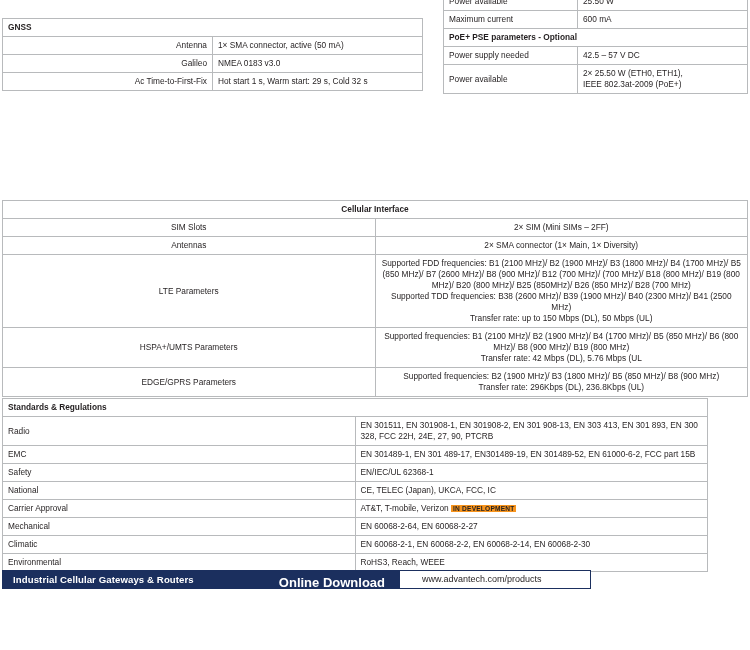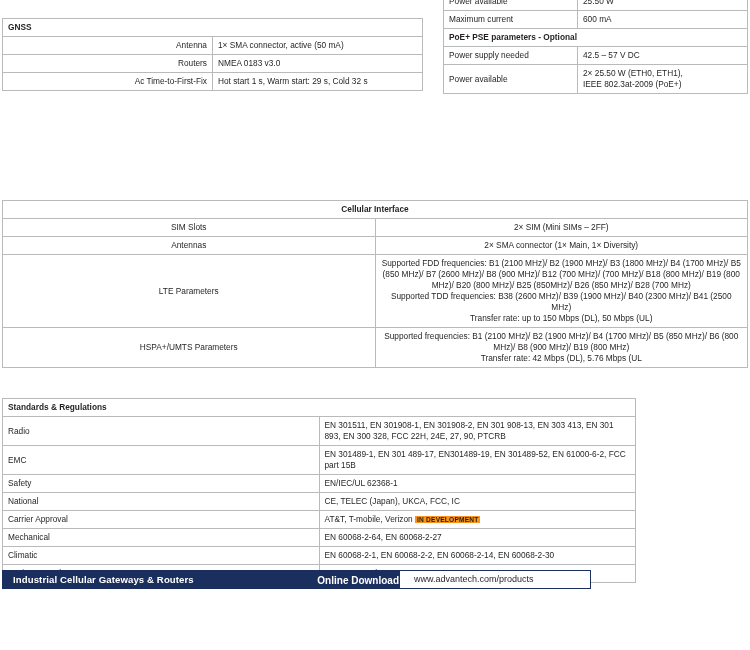--- a/index.html
+++ b/index.html
@@ -48,21 +48,21 @@
   .sec-head-row td {
     border-left: none;
     border-right: none;
   }
   td.lbl { width: 130px; }
   
   .blk { position: absolute; }
   #gnss-block   { left: 2px;   top: 18px;  width: 421px; }
   #power-block  { left: 443px; top: -8px;  width: 305px; }
   #cell-block   { left: 2px;   top: 200px; width: 746px; text-align: center; }
-  #std-block    { left: 2px;   top: 398px; width: 634px; }
+  #std-block    { left: 2px;   top: 398px; width: 706px; }
   
   #power-block table.spec td.lbl { width: 123px; }
   #gnss-block table.spec td.lbl { width: 134px; text-align: right; }
   #cell-block table.spec td.lbl { width: 134px; }
   #std-block table.spec td.lbl { width: 118px; }
   
   .highlight {
     background: #f7941d;
     color: #231f20;
     font-size: 6.6px;
@@ -83,58 +83,58 @@
   #footer .ftitle {
     position: absolute;
     left: 11px;
     top: 4px;
     font-size: 9.6px;
     font-weight: bold;
     letter-spacing: 0.1px;
   }
   #footer .fdl {
     position: absolute;
-    right: 192px;
+    right: 206px;
     top: 4.5px;
-    font-size: 10px;
+    font-size: 13px;
     font-weight: bold;
     color: #ffffff;
   }
   #footer .furl {
     position: absolute;
     right: 1px;
     top: 1px;
     width: 190px;
     height: 17px;
     background: #ffffff;
     color: #231f20;
     font-size: 9px;
     line-height: 17px;
-    padding-left: 14px;
+    padding-left: 22px;
     box-sizing: border-box;
   }
   .nowrapcell { white-space: nowrap; overflow: hidden; margin-left: 40px; }
 </style>
 </head>
 <body>
 
 <div class="sheet">
 
   <div class="blk" id="gnss-block">
     <table class="spec">
       <tbody>
           <tr class="sec-head-row">
         <td class="hdr" colspan="2">GNSS</td>
       </tr>
       <tr>
         <td class="lbl">Antenna</td>
         <td>1× SMA connector, active (50 mA)</td>
       </tr>
       <tr>
-        <td class="lbl">Routers</td>
+        <td class="lbl">Galileo</td>
         <td>NMEA 0183 v3.0</td>
       </tr>
       <tr>
         <td class="lbl">Ac Time-to-First-Fix</td>
         <td>Hot start 1 s, Warm start: 29 s, Cold 32 s</td>
       </tr>
     </tbody>
       </table>
   </div>
 
@@ -182,20 +182,25 @@
       <tr>
         <td class="lbl">LTE Parameters</td>
         <td class="nowrapcell" style="white-space:pre-line">Supported FDD frequencies: B1 (2100 MHz)/ B2 (1900 MHz)/ B3 (1800 MHz)/ B4 (1700 MHz)/ B5 (850 MHz)/ B7 (2600 MHz)/ B8 (900 MHz)/ B12 (700 MHz)/ (700 MHz)/ B18 (800 MHz)/ B19 (800 MHz)/ B20 (800 MHz)/ B25 (850MHz)/ B26 (850 MHz)/ B28 (700 MHz)
 Supported TDD frequencies: B38 (2600 MHz)/ B39 (1900 MHz)/ B40 (2300 MHz)/ B41 (2500 MHz)
 Transfer rate: up to 150 Mbps (DL), 50 Mbps (UL)</td>
       </tr>
       <tr>
         <td class="lbl">HSPA+/UMTS Parameters</td>
         <td style="white-space:pre-line">Supported frequencies: B1 (2100 MHz)/ B2 (1900 MHz)/ B4 (1700 MHz)/ B5 (850 MHz)/ B6 (800 MHz)/ B8 (900 MHz)/ B19 (800 MHz)
 Transfer rate: 42 Mbps (DL), 5.76 Mbps (UL</td>
+      </tr>
+      <tr>
+        <td class="lbl">EDGE/GPRS Parameters</td>
+        <td style="white-space:pre-line">Supported frequencies: B2 (1900 MHz)/ B3 (1800 MHz)/ B5 (850 MHz)/ B8 (900 MHz)
+Transfer rate: 296Kbps (DL), 236.8Kbps (UL)</td>
       </tr>
     </tbody>
       </table>
   </div>
 
   <div class="blk" id="std-block">
     <table class="spec">
       <tbody>
           <tr class="sec-head-row">
         <td class="hdr" colspan="2">Standards &amp; Regulations</td>

